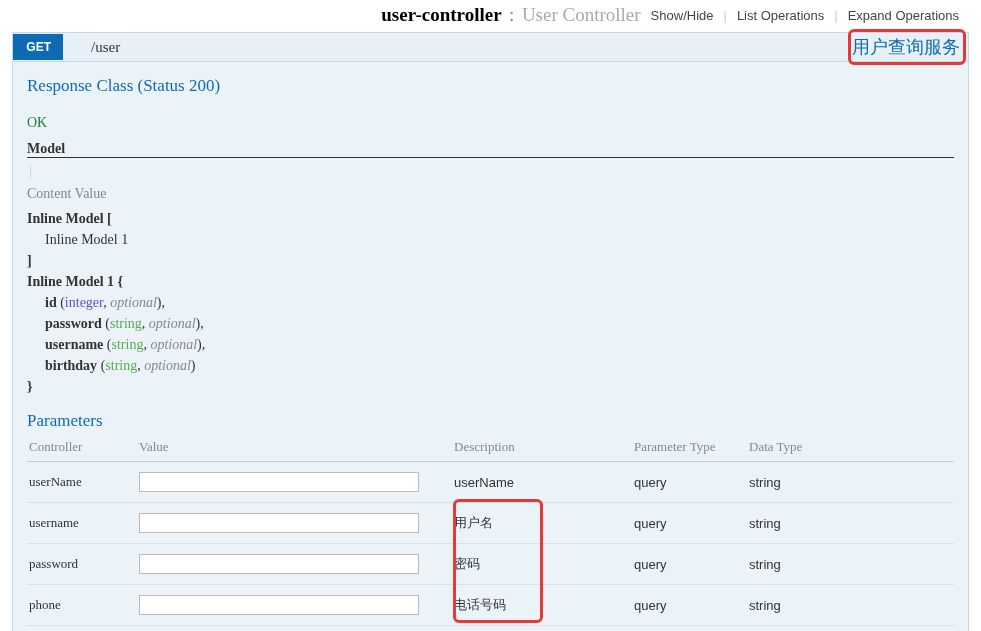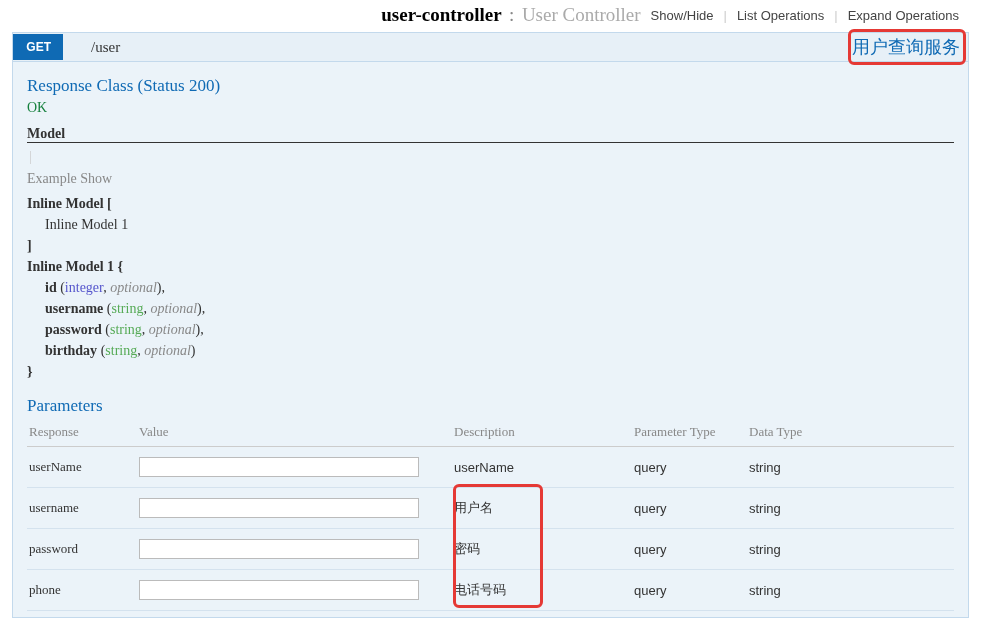--- a/index.html
+++ b/index.html
@@ -59,21 +59,21 @@
   border-radius: 6px;
   pointer-events: none;
 }
 .content {
   border: 1px solid #c3d9ec;
   border-top: none;
   margin: 0 12px;
   padding: 14px 14px 6px 14px;
   background: #ebf3f9;
 }
-.resp-class-title { color: #0f6ab4; font-size: 17px; margin-bottom: 4px; }
+.resp-class-title { color: #0f6ab4; font-size: 17px; margin-bottom: 19px; }
 .ok-text { color: #15803d; margin-bottom: 10px; }
 .model-tabs { display: flex; gap: 6px; margin-bottom: 6px; flex-direction: column; }
 .model-tab { color: #888; cursor: pointer; }
 .model-tab.active { color: #333; font-weight: bold; border-bottom: 1px solid #333; }
 .model-tab-sep { color: #ccc; margin: 0 2px; }
 .model-body { line-height: 1.5; color: #333; }
 .model-body .b { font-weight: bold; }
 .model-body .indent { padding-left: 18px; }
 .type-int { color: #5555cc; }
 .type-str { color: #55aa55; }
@@ -149,55 +149,55 @@
   <div class="highlight-box-summary"></div>
 </div>
 
 <div class="content">
   <div class="resp-class-title">Response Class (Status 200)</div>
   <div class="ok-text">OK</div>
 
   <div class="model-tabs">
     <span class="model-tab active">Model</span>
     <span class="model-tab-sep">|</span>
-    <span class="model-tab">Example Show</span>
+    <span class="model-tab">Content Value</span>
   </div>
 
   <div class="model-body">
     <div><span class="b">Inline Model [</span></div>
     <div class="indent">Inline Model 1</div>
     <div><span class="b">]</span></div>
     <div><span class="b">Inline Model 1 {</span></div>
     <div class="indent">
       <span class="b">id</span>
       (<span class="type-int">integer</span>, <span class="optional">optional</span>),
     </div>
     <div class="indent">
+      <span class="b">password</span>
+      (<span class="type-str">string</span>, <span class="optional">optional</span>),
+    </div>
+    <div class="indent">
       <span class="b">username</span>
-      (<span class="type-str">string</span>, <span class="optional">optional</span>),
-    </div>
-    <div class="indent">
-      <span class="b">password</span>
       (<span class="type-str">string</span>, <span class="optional">optional</span>),
     </div>
     <div class="indent">
       <span class="b">birthday</span>
       (<span class="type-str">string</span>, <span class="optional">optional</span>)
     </div>
     <div><span class="b">}</span></div>
   </div>
 
 
   <div class="params-title">Parameters</div>
 
   <div class="table-wrap">
     <table class="params-table">
       <thead>
         <tr>
-          <th class="col-param">Response</th>
+          <th class="col-param">Controller</th>
           <th class="col-value">Value</th>
           <th class="col-desc">Description</th>
           <th class="col-ptype">Parameter Type</th>
           <th>Data Type</th>
         </tr>
       </thead>
       <tbody>
         <tr>
           <td>userName</td>
           <td><input type="text" style=""></td>

